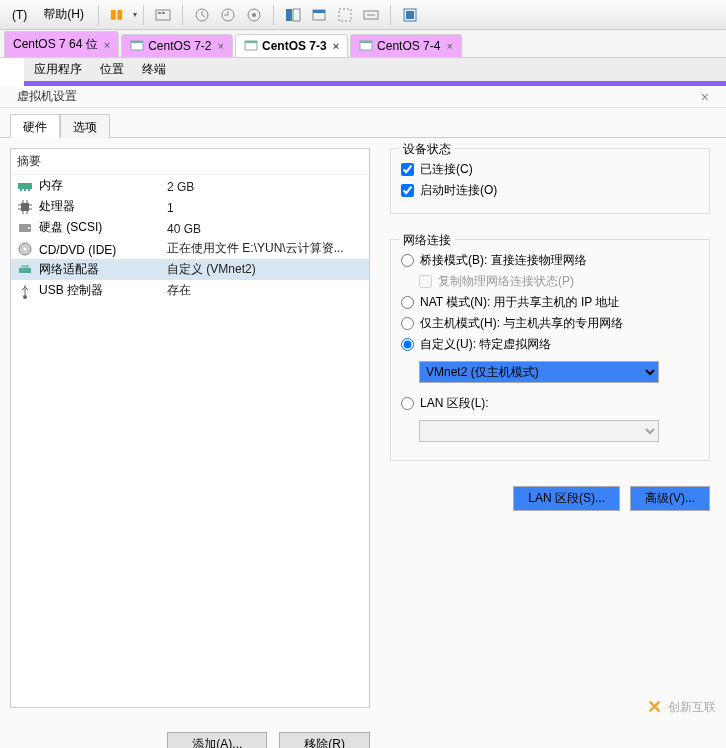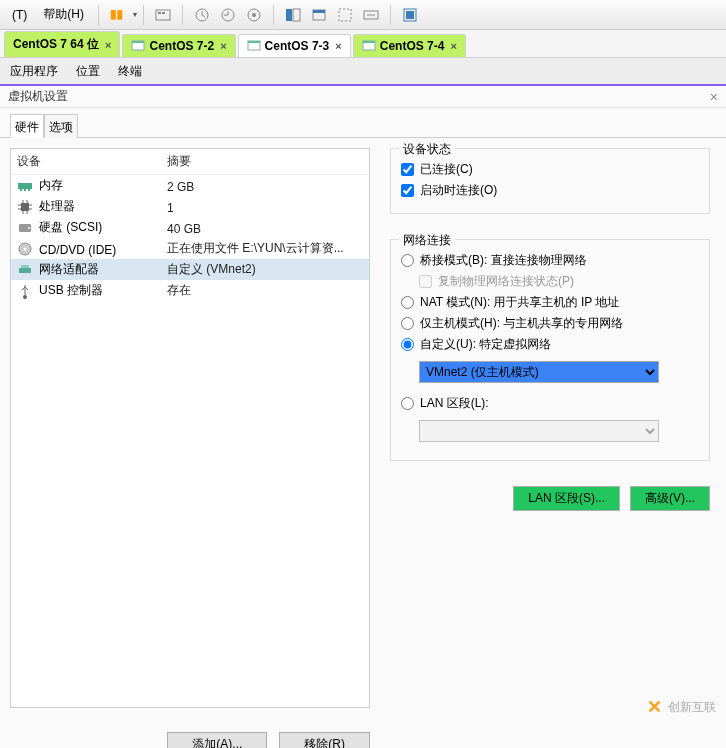--- a/index.html
+++ b/index.html
@@ -8,38 +8,38 @@
 
 .top-toolbar { height: 30px; background: linear-gradient(#fcfcfc,#e8e8e8); border-bottom: 1px solid #ccc; display: flex; align-items: center; padding: 0 4px; }
 .top-toolbar .menu-item { padding: 4px 8px; cursor: default; }
 .top-toolbar .sep { width: 1px; height: 20px; background: #ccc; margin: 0 6px; }
 .top-toolbar .tb-icon { width: 16px; height: 16px; margin: 0 5px; display: inline-block; }
 .pause-icon { color: #f90; font-weight: bold; }
 .dropdown-caret { font-size: 8px; color: #555; margin-left: 2px; }
 
 
 .tab-bar { height: 28px; background: #f5f5f5; border-bottom: 1px solid #d0d0d0; display: flex; align-items: flex-end; padding-left: 4px; }
-.tab { display: flex; align-items: center; padding: 4px 8px; border: 1px solid #d0d0d0; border-bottom: none; margin-right: 2px; background: #bef264; border-radius: 3px 3px 0 0; cursor: default; font-weight: bold; }
+.tab { display: flex; align-items: center; padding: 4px 8px; border: 1px solid #d0d0d0; border-bottom: none; margin-right: 2px; background: #f0abfc; border-radius: 3px 3px 0 0; cursor: default; }
 .tab.active { background: #fff; font-weight: bold; }
 .tab .vm-icon { width: 14px; height: 14px; margin-right: 4px; display: inline-block; }
 .tab .close-x { margin-left: 6px; color: #555; font-size: 11px; }
 .vm-icon svg { width: 14px; height: 14px; }
 
 
-.app-menu { height: 28px; background: #ededed; border-bottom: 2px solid #8b5cf6; display: flex; align-items: center; padding: 0 10px; }
+.app-menu { height: 28px; background: #ededed; border-bottom: 5px solid #8b5cf6; display: flex; align-items: center; padding: 0 10px; margin-left: 24px; }
 .app-menu .m-item { margin-right: 18px; }
 
 
 .dialog-area { position: relative; height: calc(748px - 30px - 28px - 28px); background: #fafafa; }
-.dialog-title-bar { height: 22px; display: flex; align-items: center; padding: 0 8px; font-size: 12px; color: #333; border-bottom: 1px solid #e0e0e0; gap: 32px; }
+.dialog-title-bar { height: 22px; display: flex; align-items: center; padding: 0 17px; font-size: 12px; color: #333; border-bottom: 1px solid #e0e0e0; gap: 32px; }
 .dialog-title-bar .close { margin-left: auto; color: #888; font-size: 14px; cursor: default; }
 
 
 .dlg-tabs { display: flex; height: 24px; padding-left: 10px; margin-top: 6px; }
-.dlg-tab { padding: 4px 4px; border: 1px solid #ccc; border-bottom: none; background: #f5f5f5; margin-right: 0; cursor: default; font-family: Liberation Serif, serif; }
+.dlg-tab { padding: 4px 12px; border: 1px solid #ccc; border-bottom: none; background: #f5f5f5; margin-right: 0; cursor: default; font-family: Liberation Serif, serif; }
 .dlg-tab.active { background: #fff; font-weight: normal; border-bottom: 1px solid #fff; position: relative; z-index: 2; }
 
 .dlg-body { display: flex; border-top: 1px solid #ccc; margin-top: -1px; height: calc(100% - 22px - 24px - 6px); }
 
 
 .hw-pane { width: 380px; padding: 10px; }
 .hw-list-box { border: 1px solid #ccc; background: #fff; height: 560px; overflow: auto; }
 .hw-header { display: flex; padding: 4px 6px; border-bottom: 1px solid #eee; font-weight: normal; color: #333; }
 .hw-header .col-d { width: 150px; }
 .hw-row { display: flex; padding: 2px 6px; align-items: flex-end; cursor: default; }
@@ -55,21 +55,21 @@
 .settings-pane { flex: 1; padding: 10px 16px 10px 10px; font-size: 12px; }
 .group { border: 1px solid #ddd; padding: 8px 10px 10px 10px; margin-bottom: 25px; position: relative; }
 .group .legend { position: absolute; top: -8px; left: 8px; background: #fafafa; padding: 0 4px; color: #000; }
 .chk-row, .rad-row { display: flex; align-items: center; margin: 4px 0; }
 .chk-row input, .rad-row input { margin-right: 6px; }
 .indent { margin-left: 18px; }
 .disabled { color: #999; }
 .sel { width: 240px; padding: 2px; margin: 4px 0 8px 18px; border: 1px solid #aaa; background: #f0f0f0; }
 .sel.enabled { background: #3b82f6; }
 .btnrow-right { display: flex; justify-content: flex-end; gap: 10px; margin-top: 10px; }
-.std-btn { padding: 3px 14px; border: 1px solid #adadad; background: #22c55e; cursor: default; }
+.std-btn { padding: 3px 14px; border: 1px solid #adadad; background: #3b82f6; cursor: default; }
 
 
 .watermark { position: absolute; right: 10px; bottom: 30px; color: #aaa; font-size: 14px; display: flex; align-items: center; gap: 6px; }
 .watermark .logo { color: #f5a623; font-size: 18px; font-weight: bold; }
 
 
 .ic { width: 16px; height: 16px; }
 </style>
 </head>
 <body>
@@ -168,21 +168,20 @@
   <div class="dlg-tabs">
     <div class="dlg-tab active">硬件</div>
     <div class="dlg-tab">选项</div>
   </div>
 
   <div class="dlg-body">
 
     <div class="hw-pane">
       <div class="hw-list-box">
         <div class="hw-header">
-          <span class="col-d">设备</span>
           <span>摘要</span>
         </div>
 
         <div class="hw-row">
           <span class="hw-icon">
               <svg class="ic" viewBox="0 0 16 16">
                 <rect x="1" y="5" width="14" height="6" fill="#4a8"></rect>
                 <rect x="3" y="11" width="2" height="2" fill="#4a8"></rect>
                 <rect x="7" y="11" width="2" height="2" fill="#4a8"></rect>
                 <rect x="11" y="11" width="2" height="2" fill="#4a8"></rect>

